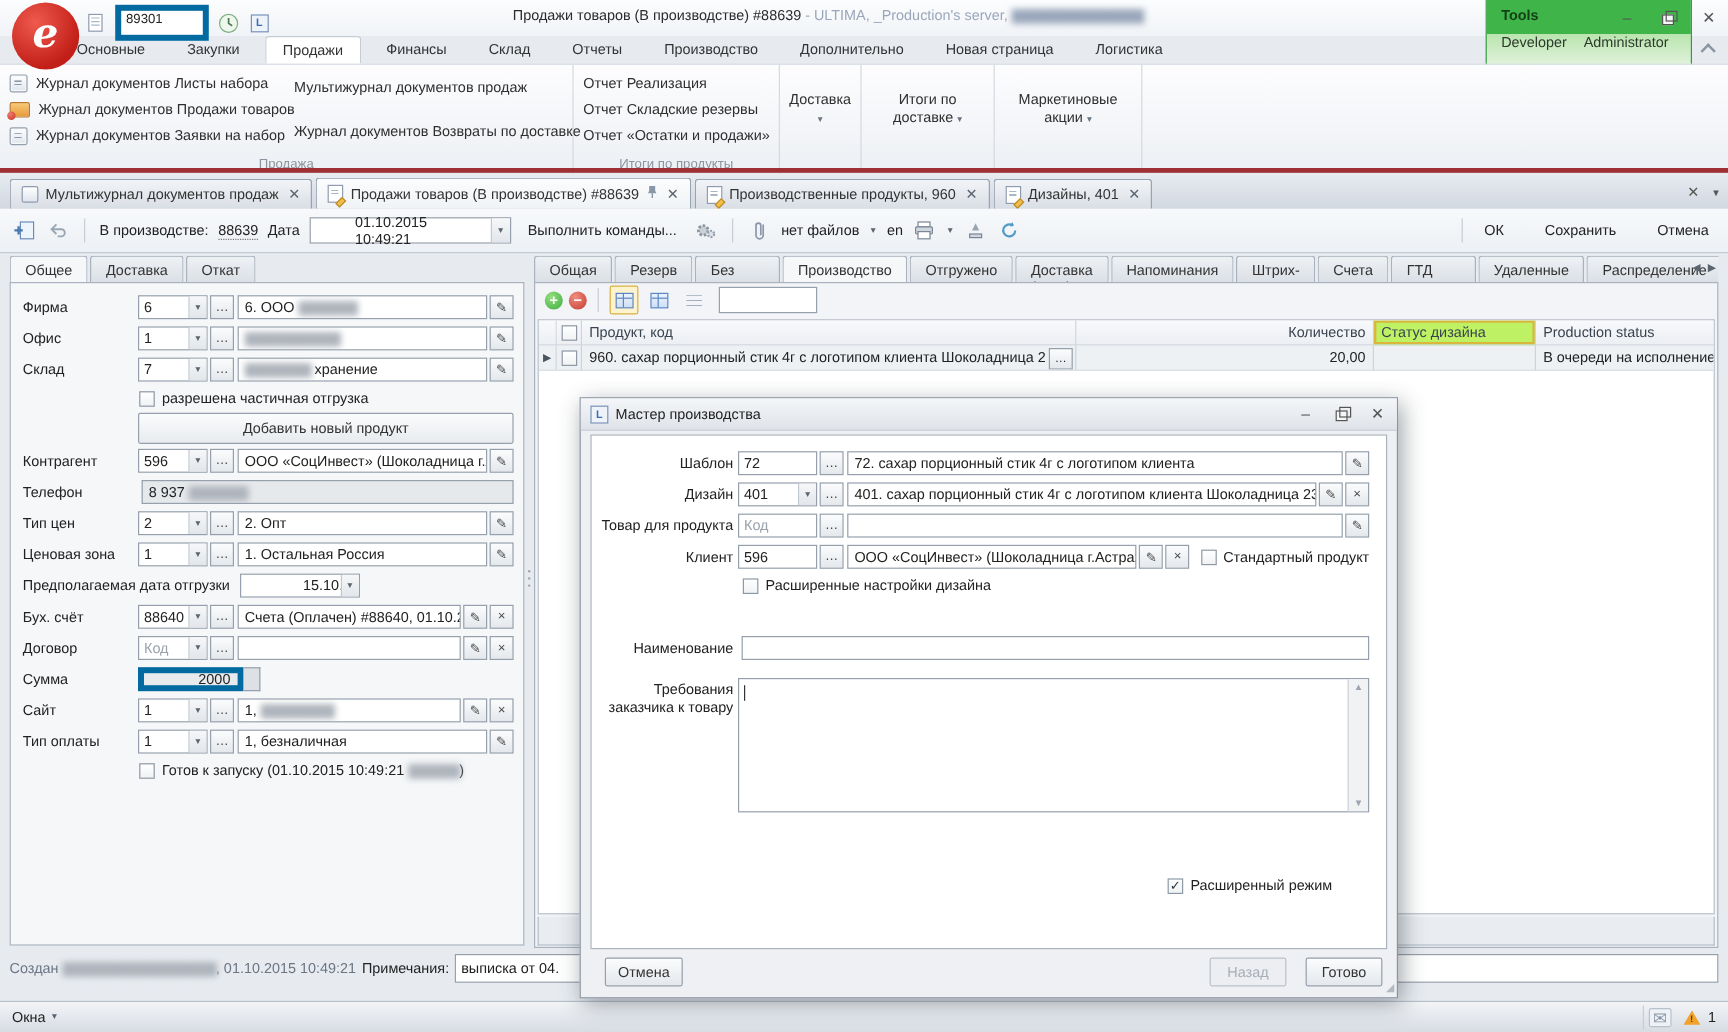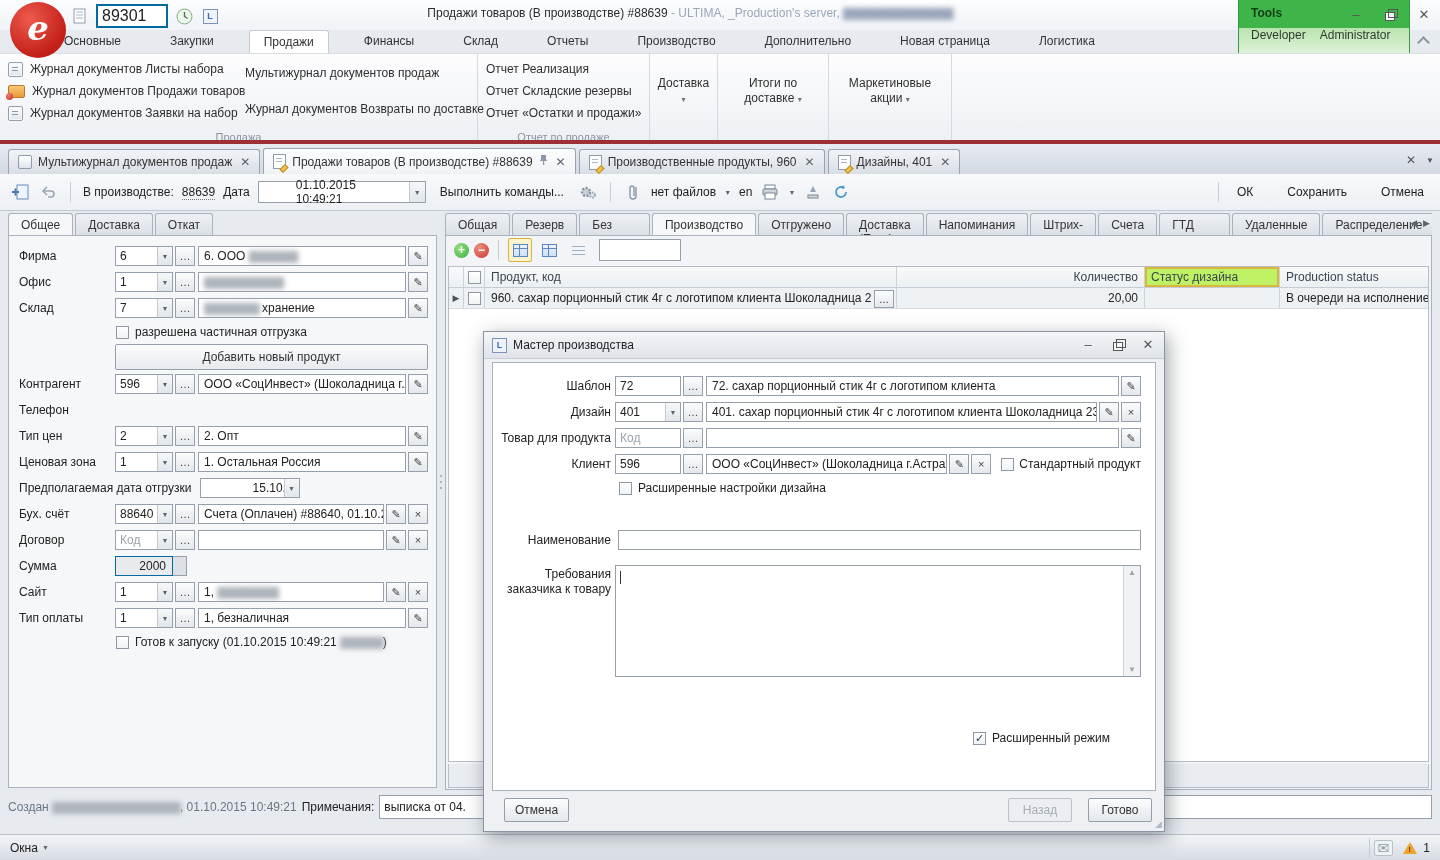--- a/index.html
+++ b/index.html
@@ -5,36 +5,36 @@
   html,body{margin:0;padding:0;width:1440px;height:860px;overflow:hidden;
     font-family:"Liberation Sans","DejaVu Sans",sans-serif;font-size:12px;color:#222;
     background:#e7ebf0;}
   .abs{position:absolute}
   
   #header{left:0;top:0;width:1440px;height:30px;background:linear-gradient(#fcfdfe,#f0f3f7);}
   #logo{left:10px;top:2px;width:56px;height:56px;border-radius:50%;
     background:radial-gradient(circle at 35% 30%,#ef5a4d,#c21f18 70%);z-index:60;
     color:#fff;font:italic bold 34px "DejaVu Serif",serif;text-align:center;line-height:52px;}
   #quickbar{left:70px;top:4px;display:flex;align-items:center;gap:6px;}
-  .qinput{width:60px;height:18px;border:2px solid #0369a1;background:#fff;padding:1px 4px;font-size:16px;}
+  .qinput{width:60px;height:18px;border:5px solid #0369a1;background:#fff;padding:1px 4px;font-size:11px;}
   .hdr-ico{width:20px;height:20px;display:flex;align-items:center;justify-content:center;}
   #title{left:240px;top:6px;width:900px;text-align:center;white-space:nowrap;color:#2b2b2b;}
   #title .sfx{color:#9aa7bb;}
   #tools{left:1238px;top:0;width:170px;height:55px;
     background:linear-gradient(#3fb549 0 28px,#b9e4ae 28px,#e2f3dc);border:1px solid #2f9e3c;border-top:none;}
   #tools .t1{font-weight:bold;color:#123f14;padding:6px 0 0 12px;}
   #tools .t2{display:flex;gap:14px;padding:8px 0 0 12px;color:#2c3a2c;}
   #winbtns{right:8px;top:8px;display:flex;gap:18px;color:#555;align-items:center;}
   .wb{width:16px;height:14px;text-align:center;line-height:13px;font-size:13px;}
   .wb.restore{position:relative}
   .wb.restore i{position:absolute;left:3px;top:4px;width:8px;height:7px;border:1px solid #555;background:#f4f6f8;}
   .wb.restore i+i{left:6px;top:1px;background:none;}
   #ribbon-chevron{right:12px;top:38px;width:7px;height:7px;border-left:2px solid #8a95a2;border-top:2px solid #8a95a2;transform:rotate(45deg);}
   
-  #rtabs{left:50px;top:30px;height:23px;display:flex;gap:21px;z-index:5;}
+  #rtabs{left:50px;top:30px;height:23px;display:flex;gap:7px;z-index:5;}
   .rtab{padding:4px 14px 3px;color:#333;}
   .rtab.active{background:#fff;border:1px solid #c6ccd4;border-bottom:none;border-radius:3px 3px 0 0;}
   
   #rbody{left:0;top:53px;width:1440px;height:87px;background:linear-gradient(#fdfdfe,#edf0f4);
     border-top:1px solid #d9dee4;display:flex;}
   #redline{left:0;top:140px;width:1440px;height:4px;background:#9e2f34;}
   .rgroup{position:relative;height:87px;border-right:1px solid #d5dae0;}
   .rgroup .glabel{position:absolute;bottom:2px;left:0;right:0;text-align:center;color:#8d949e;font-size:11px;}
   .ritem{display:flex;align-items:center;gap:7px;white-space:nowrap;color:#2f2f2f;height:22px;padding-left:8px;}
   .bigbtn{width:100%;height:70px;margin-top:2px;display:flex;flex-direction:column;align-items:center;justify-content:center;color:#2f2f2f;line-height:15px;}
@@ -88,21 +88,21 @@
   .ftext{height:20px;border:1px solid #96a0ac;background:#fff;margin-left:3px;box-sizing:border-box;
     display:flex;align-items:center;padding:0 5px;overflow:hidden;white-space:nowrap;}
   .ftext.grow{flex:1;}
   .ftext.ro{background:#e6e9ec;}
   .rx{filter:blur(2.5px);color:#aeb4bc;font-size:10px;letter-spacing:-1px;}
   .cb{width:13px;height:13px;border:1px solid #8f99a6;background:linear-gradient(#fff,#f0f2f4);flex:none;
     display:inline-flex;align-items:center;justify-content:center;font-size:11px;color:#2d3a46;box-sizing:border-box;}
   .checkrow{display:flex;align-items:center;gap:6px;margin:0 8px 4px 107px;height:18px;}
   .bigformbtn{flex:1;height:24px;border:1px solid #96a0ac;border-radius:2px;background:linear-gradient(#fbfcfd,#e7eaee);
     display:flex;align-items:center;justify-content:center;color:#333;}
-  .sumbox{width:58px;height:20px;border:1px solid #0369a1;background:#e8ebee;box-sizing:border-box;
+  .sumbox{width:88px;height:20px;border:5px solid #0369a1;background:#e8ebee;box-sizing:border-box;
     display:flex;align-items:center;justify-content:flex-end;padding:0 6px;}
   .sumaddon{width:14px;height:20px;border:1px solid #96a0ac;border-left:none;background:#dde1e6;box-sizing:border-box;}
   
   #created{left:8px;top:793px;width:1424px;height:28px;display:flex;align-items:center;gap:5px;color:#6b7683;}
   #notes-input{flex:1;height:22px;border:1px solid #96a0ac;background:#fff;display:flex;align-items:center;padding:0 4px;color:#222;}
   
   #right-tabs{left:445px;top:213px;width:987px;height:22px;display:flex;overflow:hidden;z-index:3;}
   #rtab-arrows{right:10px;top:218px;display:flex;gap:6px;color:#5a6570;font-size:9px;z-index:6;}
   #right-box{left:445px;top:235px;width:987px;height:555px;border:1px solid #a9b2bd;background:#f2f4f7;box-sizing:border-box;}
   #grid-toolbar{display:flex;align-items:center;gap:5px;padding:5px 8px;height:28px;box-sizing:border-box;}
@@ -251,21 +251,21 @@
         <div class="ritem">
           <span>Отчет Реализация</span>
         </div>
         <div class="ritem">
           <span>Отчет Складские резервы</span>
         </div>
         <div class="ritem">
           <span>Отчет «Остатки и продажи»</span>
         </div>
       </div>
-    <div class="glabel">Отчет по продаже</div>
+    <div class="glabel">Итоги по продукты</div>
   </div>
   <div class="rgroup" style="width:67px;">
       <div class="bigbtn" id="bb0">
         <div>Доставка</div>
         <div><span class="ddarr">▾</span></div>
       </div>
     </div>
   <div class="rgroup" style="width:110px;">
       <div class="bigbtn" id="bb1">
         <div>Итоги по</div>
@@ -433,20 +433,23 @@
         <span class="cdd">▼</span>
       </span>
       <span class="sqbtn">…</span>
       <span class="ftext grow">
         <span><span>ООО «СоцИнвест» (Шоколадница г.Ас...</span></span>
       </span>
       <span class="sqbtn">✎</span>
     </div>
     <div class="frow">
       <span class="flabel">Телефон</span>
+      <span class="ftext grow ro">
+        <span><span>8 937 </span><span class="rx">████████</span></span>
+      </span>
     </div>
     <div class="frow">
       <span class="flabel">Тип цен</span>
       <span class="codebox">
         <span class="cval">2</span>
         <span class="cdd">▼</span>
       </span>
       <span class="sqbtn">…</span>
       <span class="ftext grow">
         <span><span>2. Опт</span></span>

